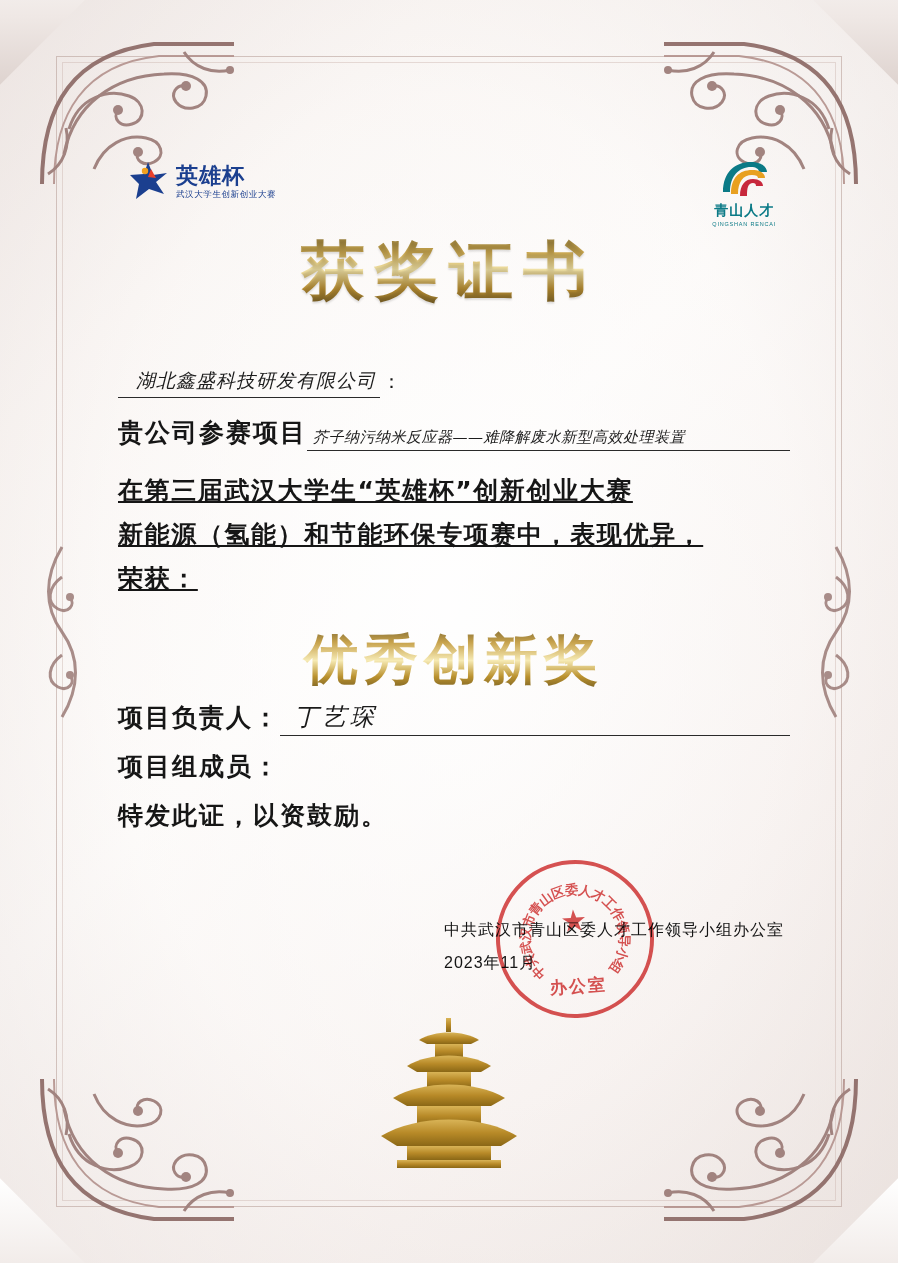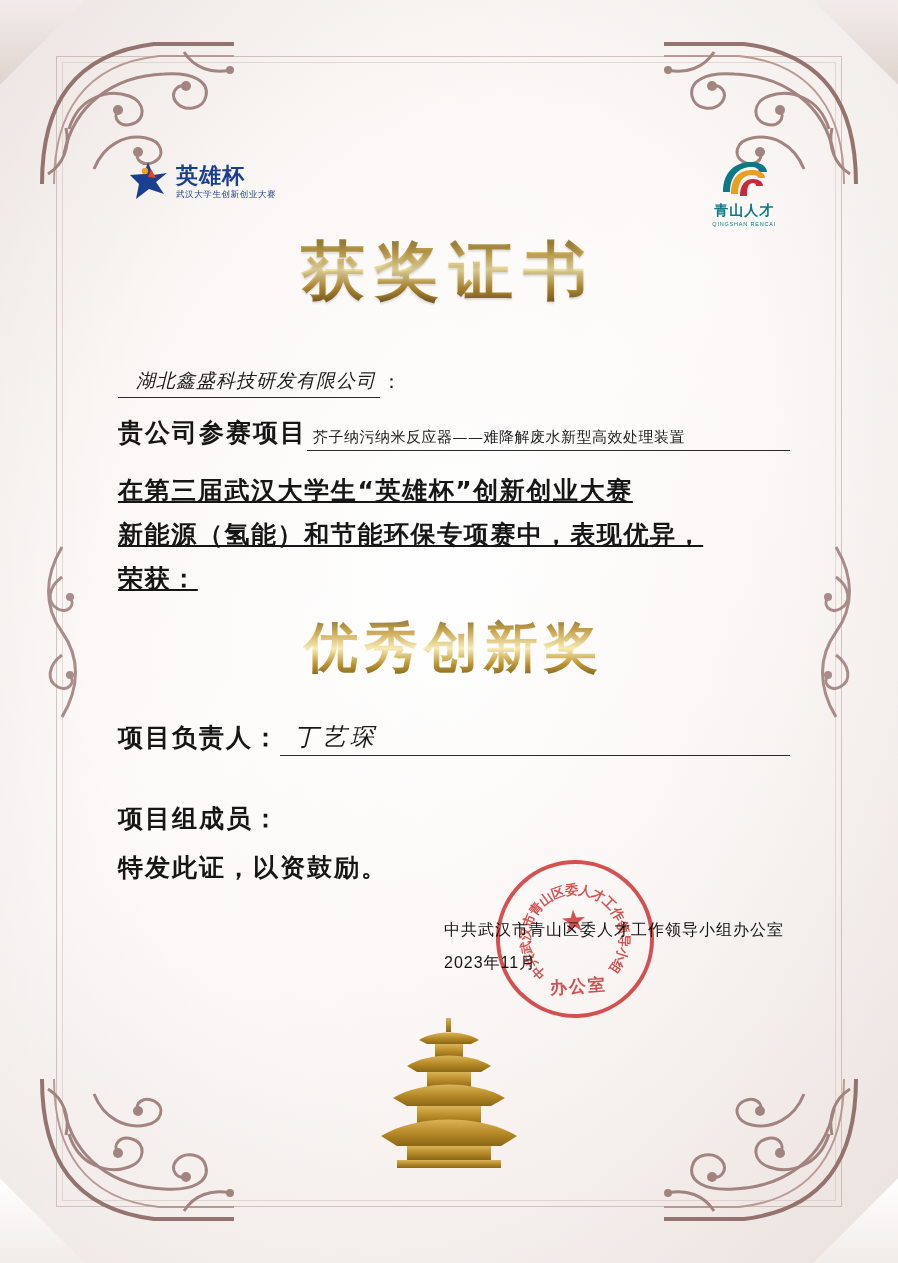--- a/index.html
+++ b/index.html
@@ -169,59 +169,59 @@
     font-size: 25px;
     font-weight: bold;
     letter-spacing: 2px;
     white-space: nowrap;
     padding-bottom: 2px;
   }
   .fill {
     flex: 1;
     border-bottom: 1.4px solid #2a2a2a;
     font-family: "DejaVu Serif", serif;
+    font-style: italic;
     font-size: 15px;
     padding: 0 2px 3px 6px;
     letter-spacing: 0.5px;
     color: #1d1d1d;
     white-space: nowrap;
     overflow: hidden;
   }
   .para {
     font-size: 25px;
     font-weight: bold;
     letter-spacing: 1.6px;
     line-height: 1.75;
     margin: 0;
     text-decoration: underline;
   }
   .award-name {
     text-align: center;
-    margin: 12px 0 4px 0;
+    margin: 24px 0 4px 0;
     font-family: "DejaVu Serif", "Liberation Serif", serif;
     font-size: 54px;
     font-weight: bold;
     letter-spacing: 6px;
     background: linear-gradient(180deg, #6e5c2d 0%, #c7a24c 25%, #f6eab4 50%, #bb922f 72%, #53451f 100%);
     -webkit-background-clip: text;
     background-clip: text;
     color: transparent;
   }
   .person-line {
     display: flex;
     align-items: flex-end;
     margin-bottom: 14px;
   }
   .person-lbl {
     font-size: 25px;
     font-weight: bold;
     letter-spacing: 2px;
     white-space: nowrap;
     padding-bottom: 2px;
-    margin-top: 32px;
   }
   .person-val {
     flex: 1;
     border-bottom: 1.6px solid #2a2a2a;
     font-family: "DejaVu Serif", serif;
     font-style: italic;
     font-size: 24px;
     padding: 0 4px 2px 14px;
     letter-spacing: 4px;
     color: #1a1a1a;

